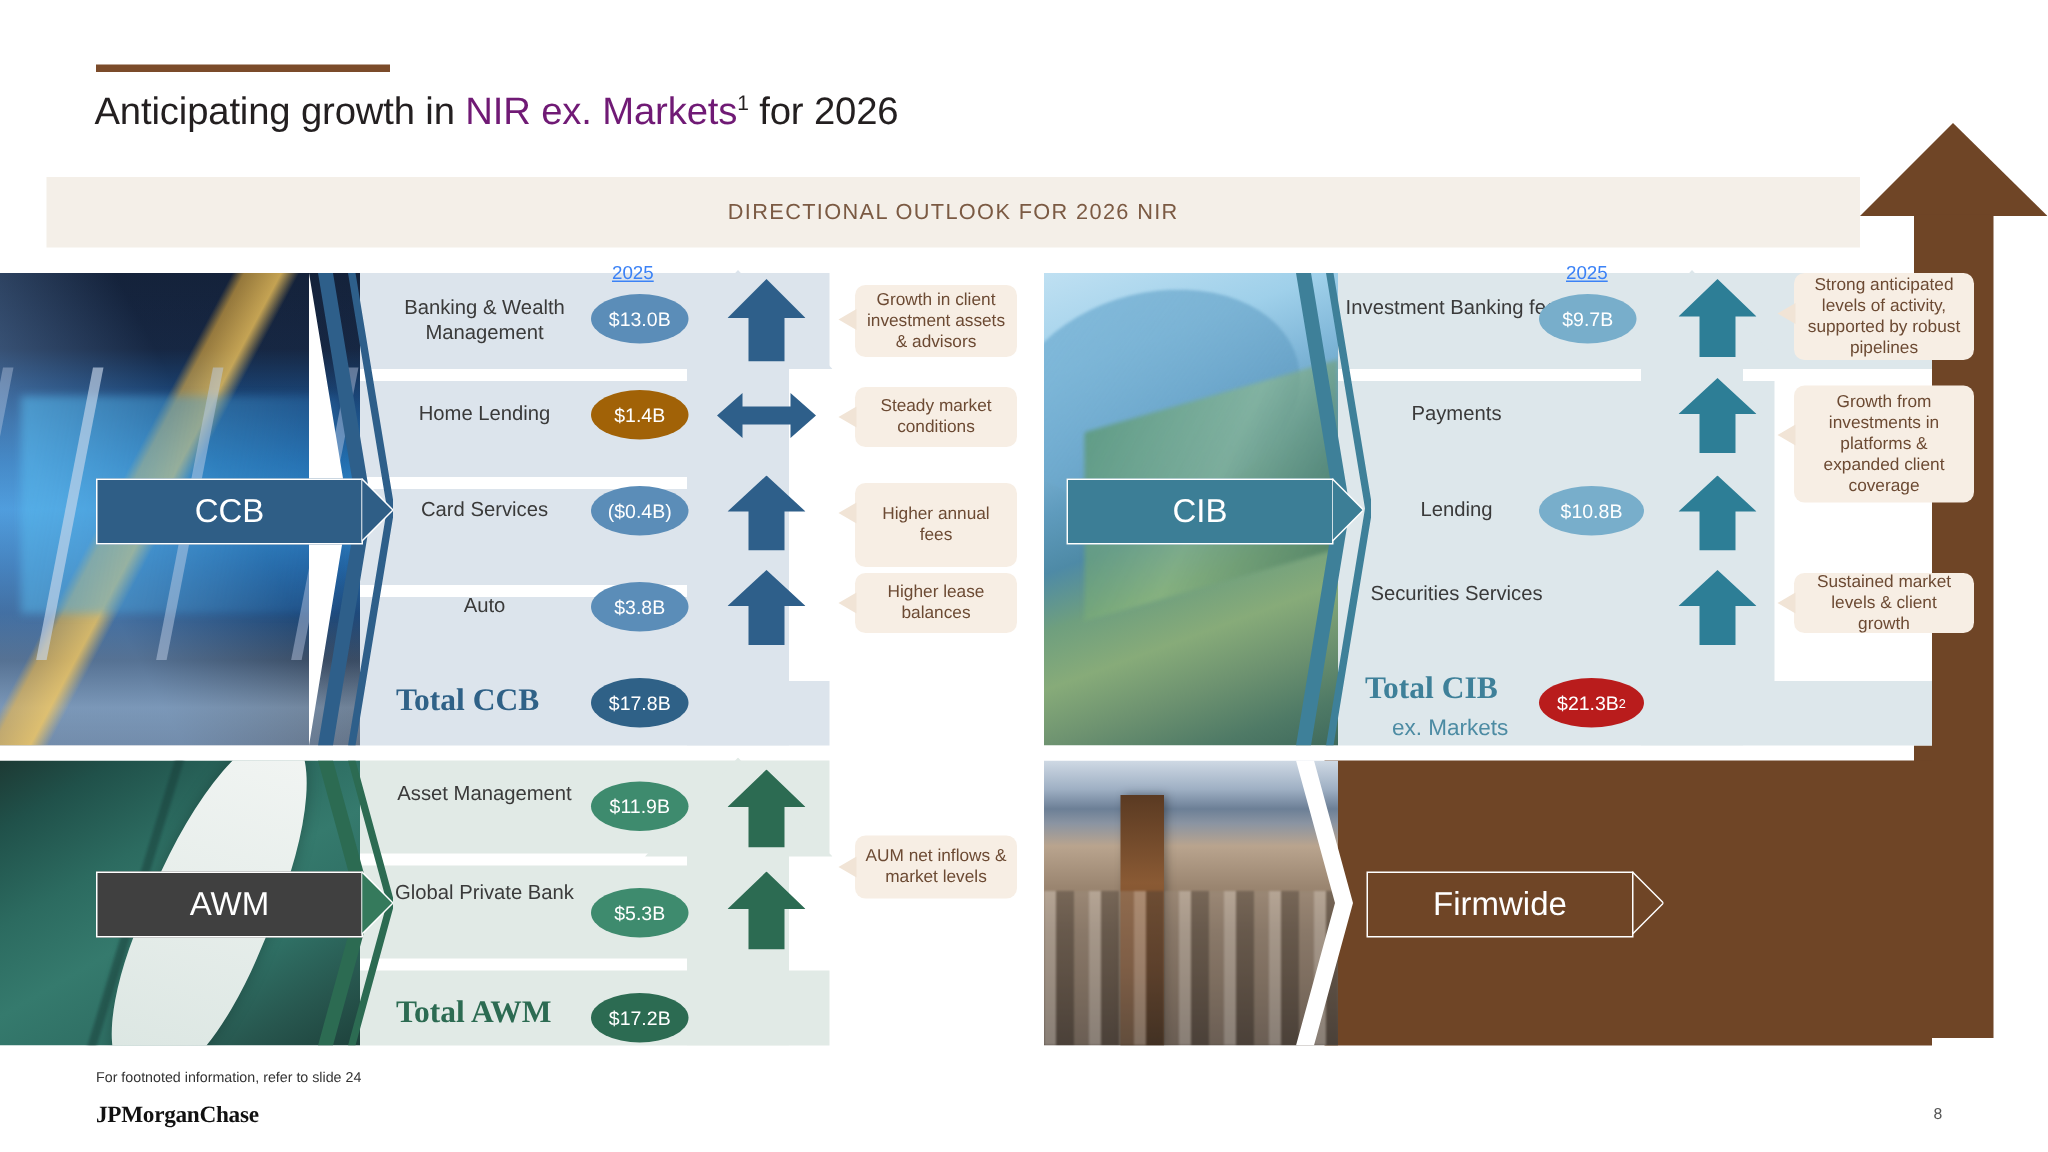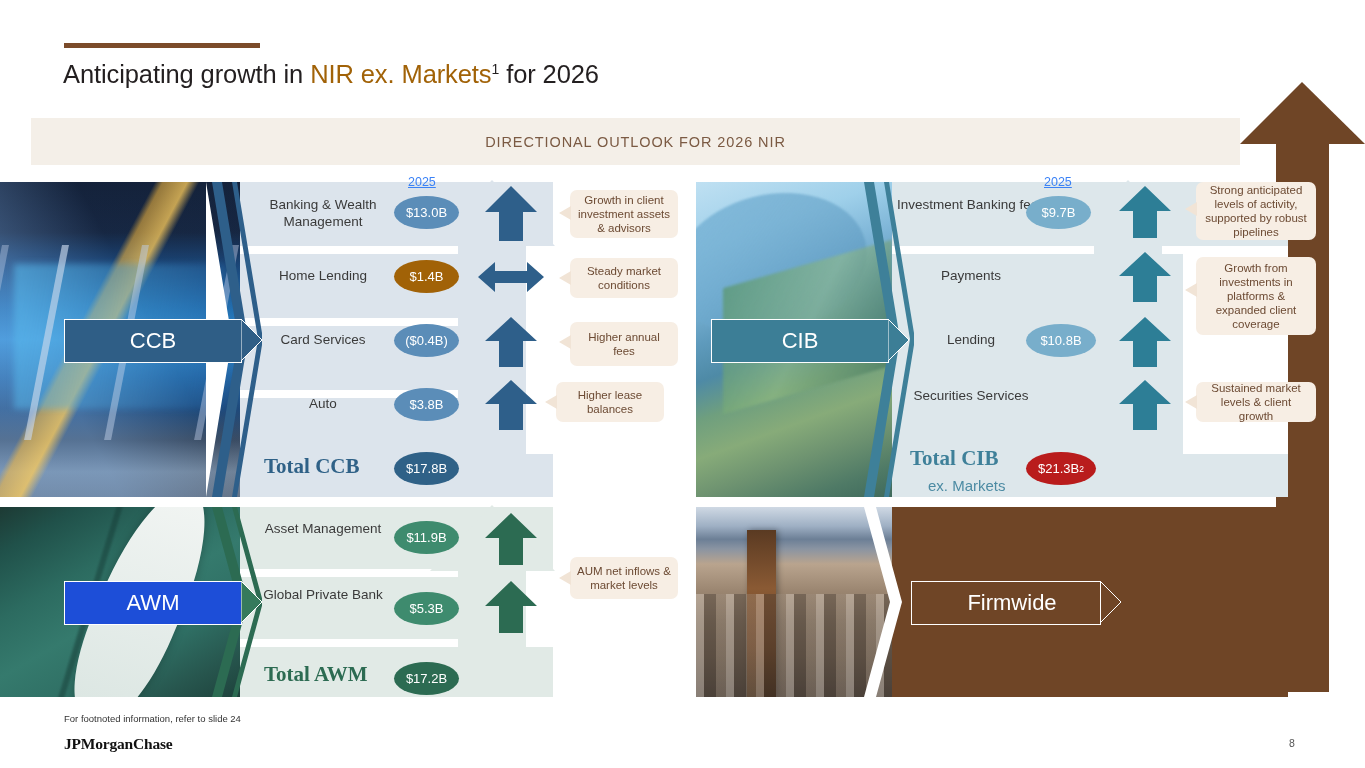--- a/index.html
+++ b/index.html
@@ -3,21 +3,21 @@
 <meta charset="utf-8">
 <style>
   html,body{margin:0;padding:0;background:#fff;}
   body{width:1365px;height:768px;position:relative;overflow:hidden;
        font-family:"Liberation Sans",sans-serif;color:#231f20;}
   .slide{position:absolute;inset:0;background:#ffffff;}
 
   
   .title-rule{position:absolute;left:64px;top:43px;width:196px;height:5px;background:#7B4B2A;}
   .title{position:absolute;left:63px;top:60px;font-size:25.5px;color:#231f20;white-space:nowrap;letter-spacing:-0.1px;}
-  .title .hl{color:#a16207;}
+  .title .hl{color:#701a75;}
   .title sup{font-size:14px;vertical-align:super;}
 
   .banner{position:absolute;left:31px;top:118px;width:1209px;height:47px;background:#F4EFE8;}
   .banner-txt{position:absolute;left:0;top:0;width:100%;height:47px;display:flex;align-items:center;
       justify-content:center;font-size:14.5px;color:#7B5A43;letter-spacing:.9px;}
 
   
   .bigarrow{position:absolute;left:1240px;top:82px;width:125px;height:610px;}
   .bigarrow .head{position:absolute;left:0;top:0;width:0;height:0;
       border-left:62px solid transparent;border-right:63px solid transparent;border-bottom:62px solid #6F4526;}
@@ -181,33 +181,33 @@
         <span>Steady market conditions</span>
     </div>
 
     <div class="rowlabel" style="left:248px;top:150px;width:150px;">Card Services</div>
     <div class="oval" style="left:394px;top:142px;width:65px;height:33px;background:#5B8DB8;">($0.4B)</div>
     <div class="uparrow" style="left:485px;top:135px;width:52px;height:50px;">
       <svg width="52" height="50" viewBox="0 0 52 50">
           <polygon points="26,0 52,24 38,24 38,50 14,50 14,24 0,24" fill="#2E5F8A"></polygon>
         </svg>
     </div>
-    <div class="callout" style="left:570px;top:140px;width:108px;height:44px;justify-content:flex-end;">
+    <div class="callout" style="left:570px;top:140px;width:108px;height:56px;justify-content:flex-end;">
       <span class="tail" style="top:13px;"></span>
         <span>Higher annual fees</span>
     </div>
 
     <div class="rowlabel" style="left:248px;top:214px;width:150px;">Auto</div>
     <div class="oval" style="left:394px;top:206px;width:65px;height:33px;background:#5B8DB8;">$3.8B</div>
     <div class="uparrow" style="left:485px;top:198px;width:52px;height:50px;">
       <svg width="52" height="50" viewBox="0 0 52 50">
           <polygon points="26,0 52,24 38,24 38,50 14,50 14,24 0,24" fill="#2E5F8A"></polygon>
         </svg>
     </div>
-    <div class="callout" style="left:556px;top:200px;width:108px;height:40px;">
+    <div class="callout" style="left:570px;top:200px;width:108px;height:40px;">
       <span class="tail" style="top:13px;"></span>
         <span>Higher lease balances</span>
     </div>
 
     <div class="total" style="left:264px;top:272px;color:#2F6187;">Total CCB</div>
     <div class="oval" style="left:394px;top:270px;width:65px;height:33px;background:#2F6187;">$17.8B</div>
 
     <div class="plate" style="left:64px;top:137px;width:176px;background:#2F5E86;">
       <span>CCB</span>
       <span class="tip">
@@ -341,21 +341,21 @@
     <div class="oval" style="left:394px;top:85px;width:65px;height:33px;background:#3E8B6E;">$5.3B</div>
     <div class="uparrow" style="left:485px;top:74px;width:52px;height:52px;">
       <svg width="52" height="52" viewBox="0 0 52 52">
           <polygon points="26,0 52,25 38,25 38,52 14,52 14,25 0,25" fill="#2C6B52"></polygon>
         </svg>
     </div>
 
     <div class="total" style="left:264px;top:155px;color:#2C6B52;">Total AWM</div>
     <div class="oval" style="left:394px;top:155px;width:65px;height:33px;background:#2C6B52;">$17.2B</div>
 
-    <div class="plate" style="left:64px;top:74px;width:176px;background:#1d4ed8;">
+    <div class="plate" style="left:64px;top:74px;width:176px;background:#404040;">
       <span>AWM</span>
       <span class="tip">
         <svg width="21" height="42" viewBox="0 0 21 42">
             <polygon points="0,0 21,21 0,42" fill="#357A5C" stroke="#fff" stroke-width="1"></polygon>
           </svg>
       </span>
     </div>
   </div>
 
   <div class="panel" style="left:696px;top:507px;width:592px;height:190px;">
@@ -363,21 +363,21 @@
 
     <div class="photo" style="width:196px;">
         <div class="inner ph-fw"></div>
       </div>
     <div class="chev" style="left:162px;width:56px;">
       <svg width="56" height="190" viewBox="0 0 56 190" preserveAspectRatio="none">
         <path d="M6,0 L32,95 L6,190 L18,190 L44,95 L18,0 Z" fill="#ffffff"></path>
       </svg>
     </div>
 
-    <div class="plate" style="left:215px;top:74px;width:176px;background:transparent;padding-left:12px;">
+    <div class="plate" style="left:215px;top:74px;width:176px;background:transparent;">
       <span>Firmwide</span>
       <span class="tip">
         <svg width="21" height="42" viewBox="0 0 21 42">
             <polygon points="0,0 21,21 0,42" fill="none" stroke="#fff" stroke-width="1"></polygon>
           </svg>
       </span>
     </div>
   </div>
 
   <div class="footnote">For footnoted information, refer to slide 24</div>

